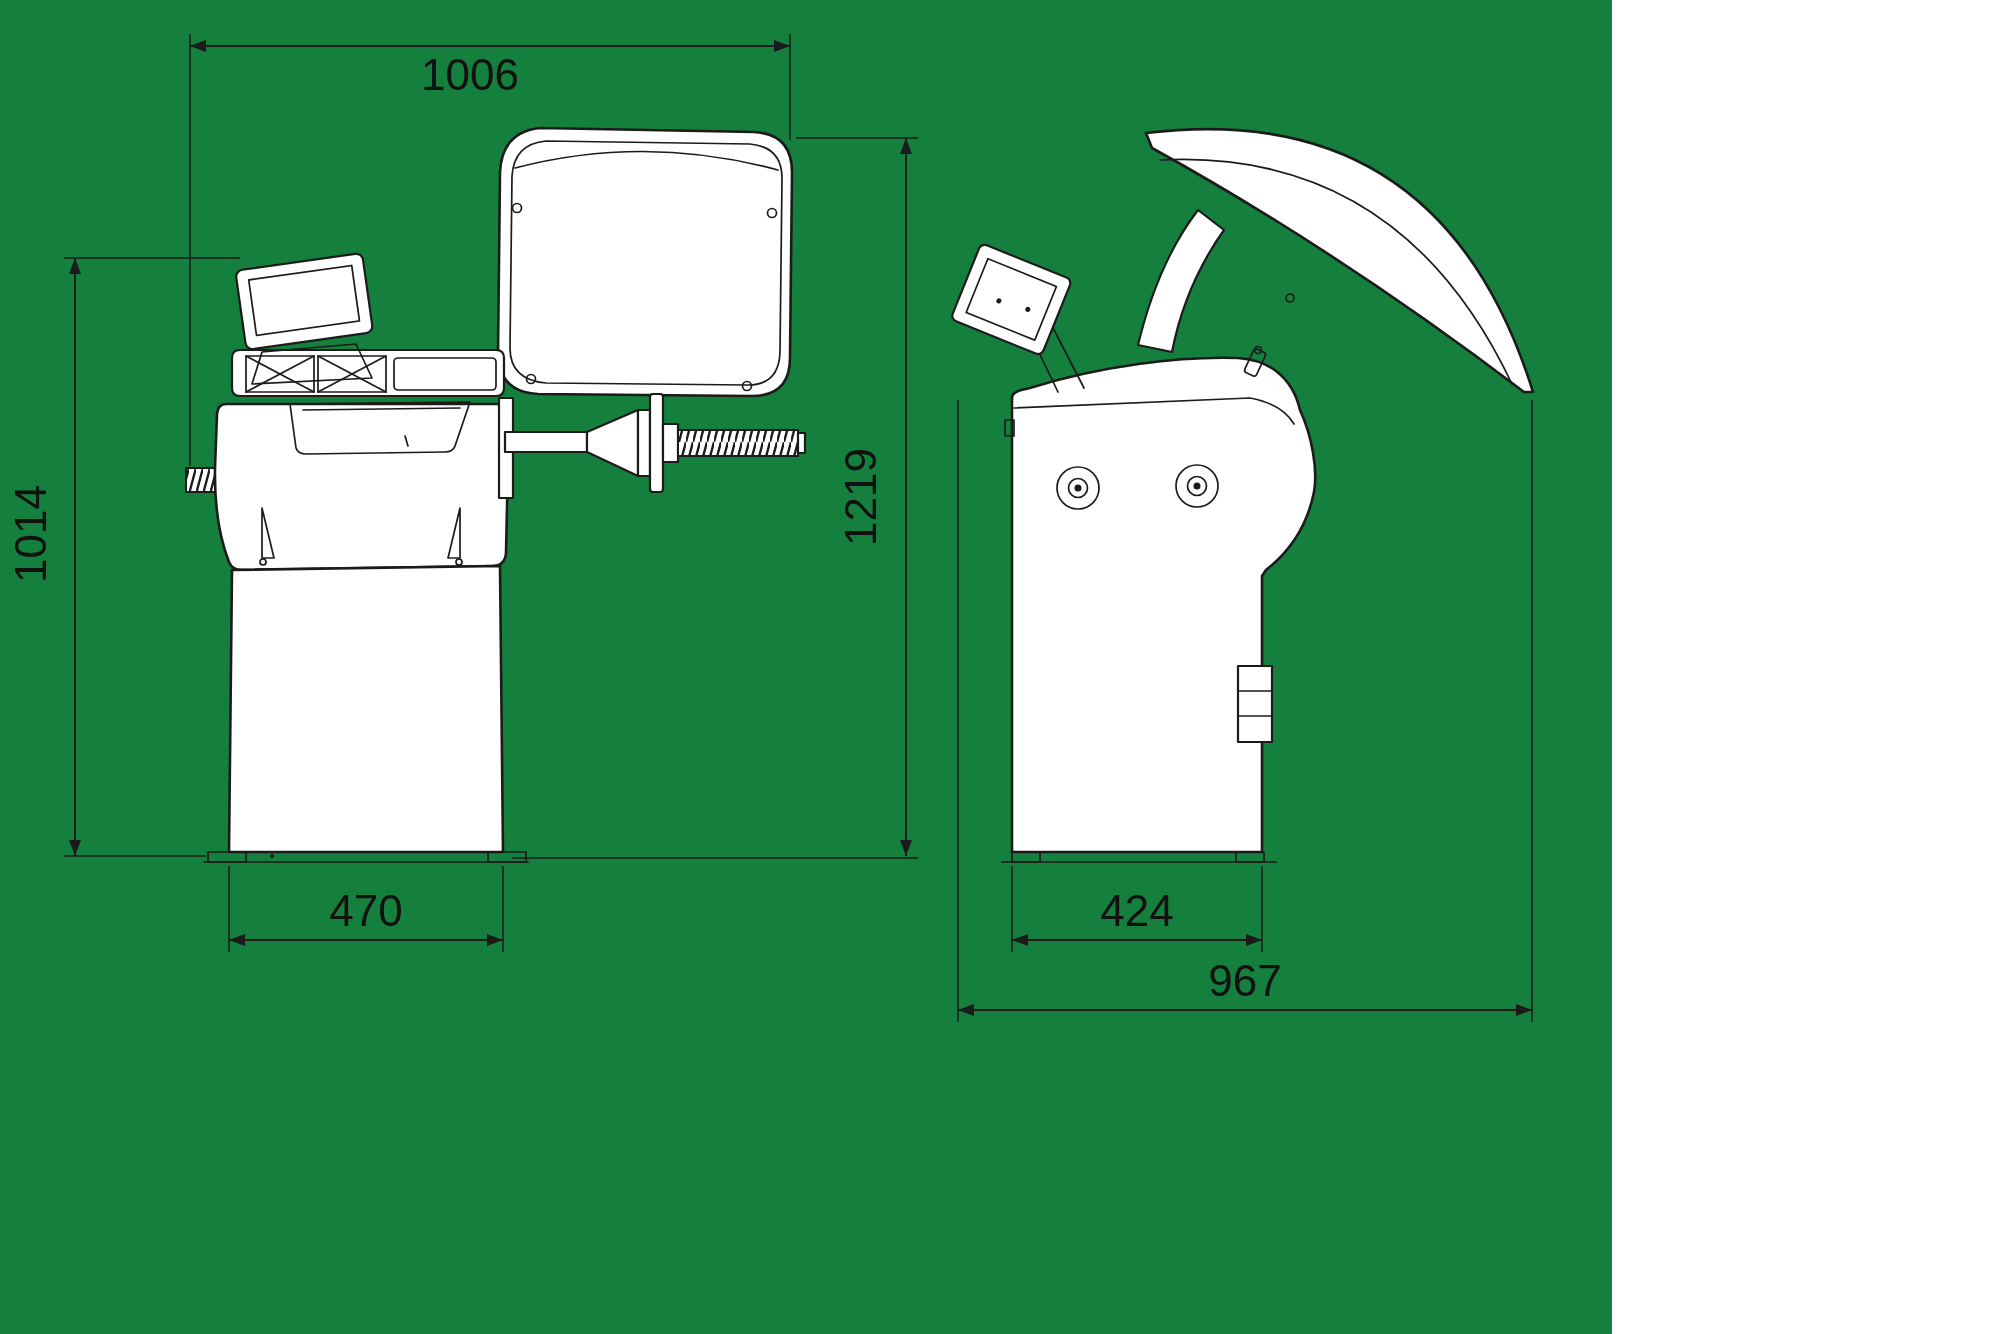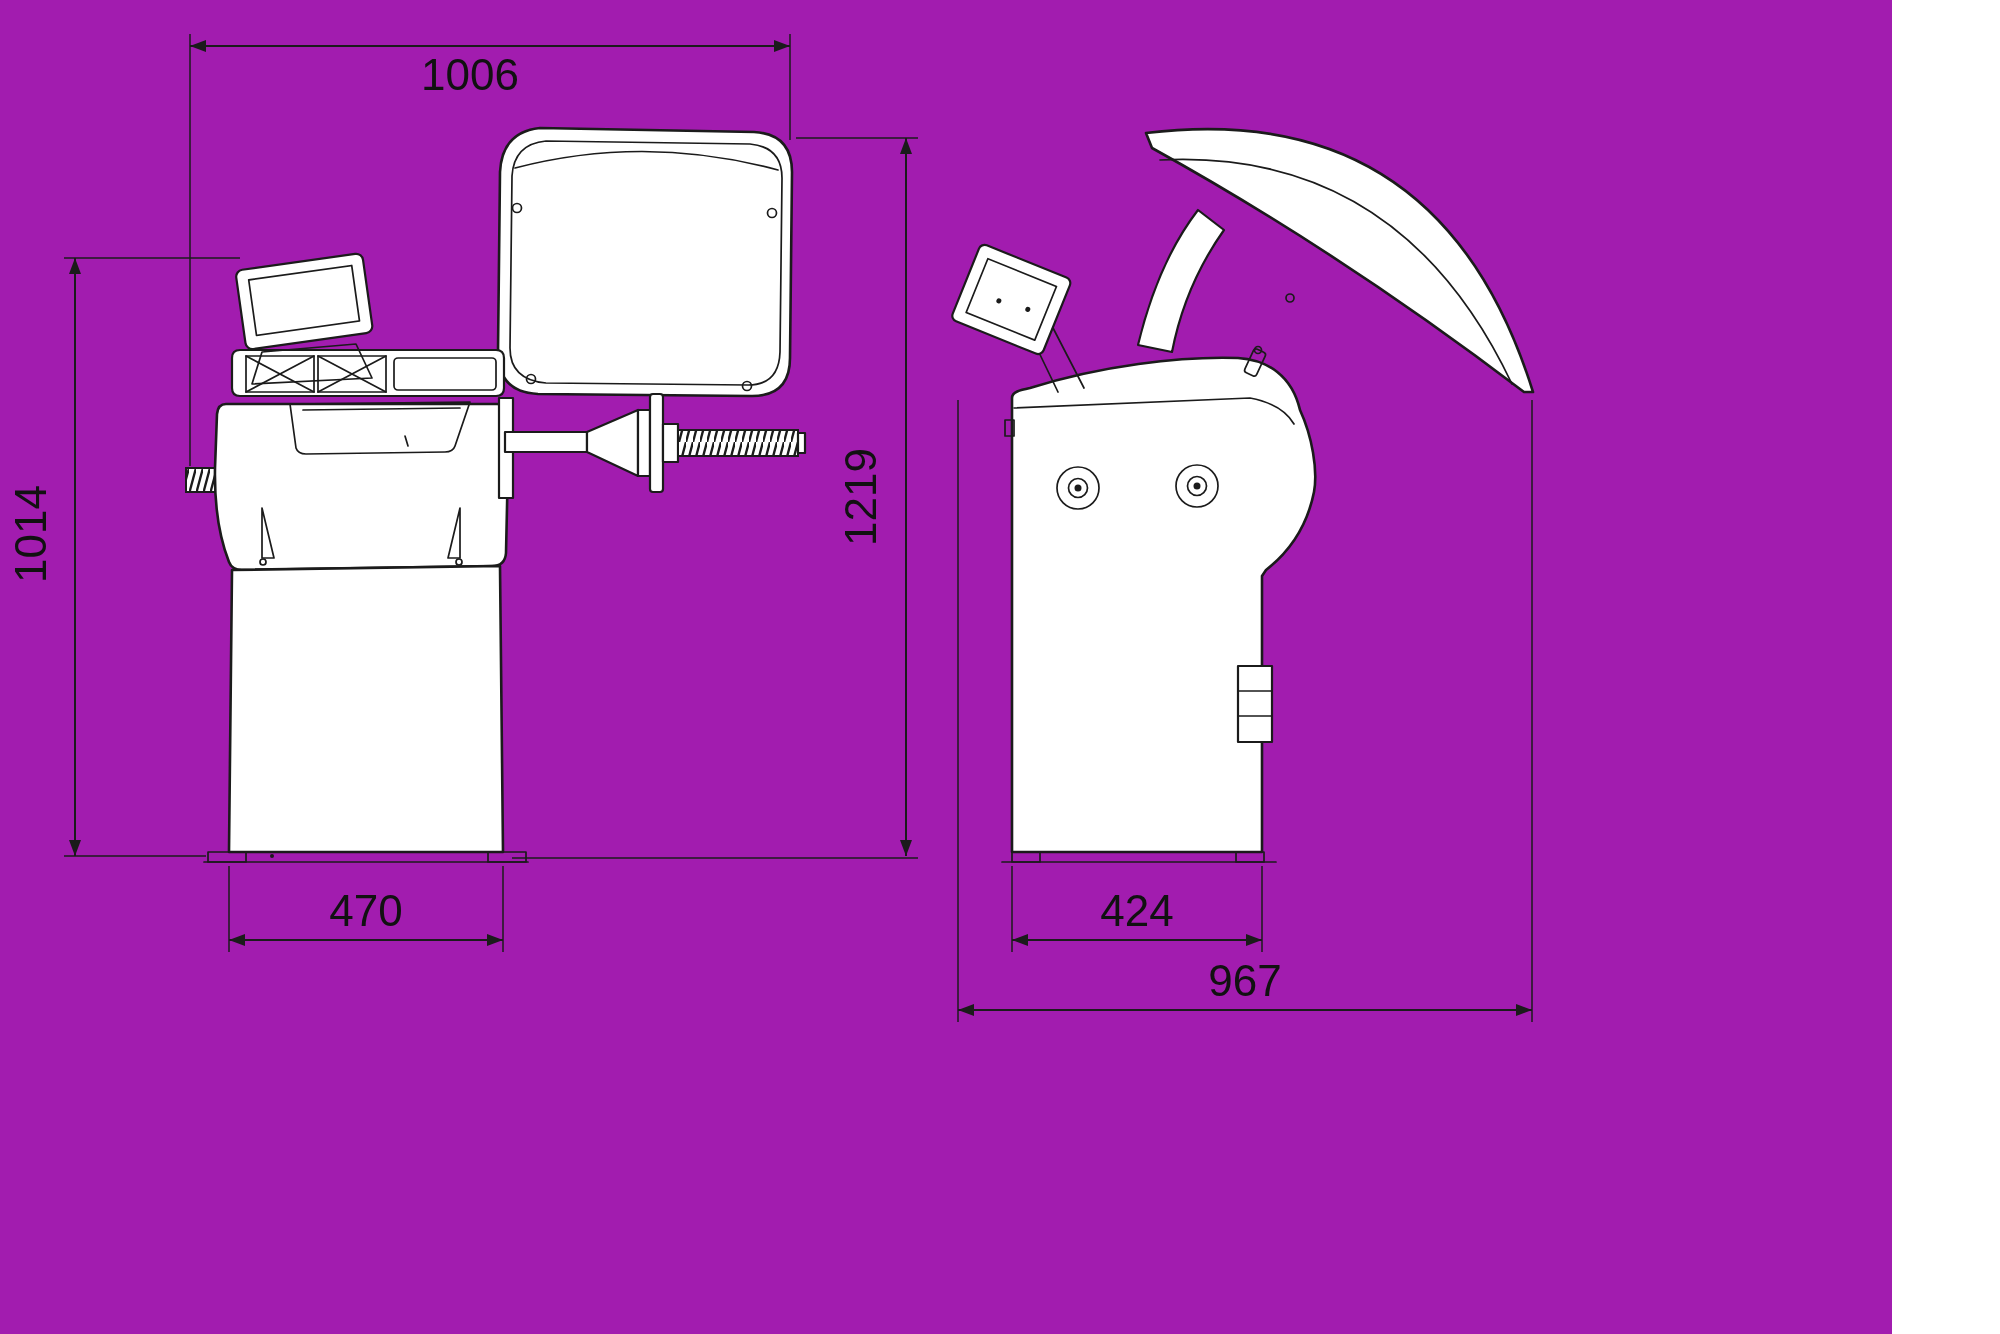--- a/index.html
+++ b/index.html
@@ -1,16 +1,16 @@
 <!DOCTYPE html>
 <html><head>
 <meta charset="utf-8">
 <style>
   html,body{margin:0;padding:0;background:#ffffff;}
-  .canvas{position:relative;width:1892px;height:1334px;background:#a21caf;overflow:hidden;
+  .canvas{position:relative;width:1612px;height:1334px;background:#15803d;overflow:hidden;
           font-family:"Liberation Sans",sans-serif;}
   svg{position:absolute;left:0;top:0;}
   .outline{fill:#ffffff;stroke:#1b1b1b;stroke-width:2.6;stroke-linejoin:round;}
   .outline2{fill:#ffffff;stroke:#1b1b1b;stroke-width:2.2;stroke-linejoin:round;}
   .detail{fill:none;stroke:#1b1b1b;stroke-width:1.7;stroke-linejoin:round;stroke-linecap:round;}
   .dim{stroke:#1b1b1b;stroke-width:2;fill:none;}
   .ext{stroke:#1b1b1b;stroke-width:1.5;fill:none;}
   .arrow{fill:#1b1b1b;stroke:none;}
   .dimtext{font-family:"Liberation Sans",sans-serif;font-size:44px;fill:#111111;}
   .filldark{fill:url(#threads);stroke:#1b1b1b;stroke-width:2;}

